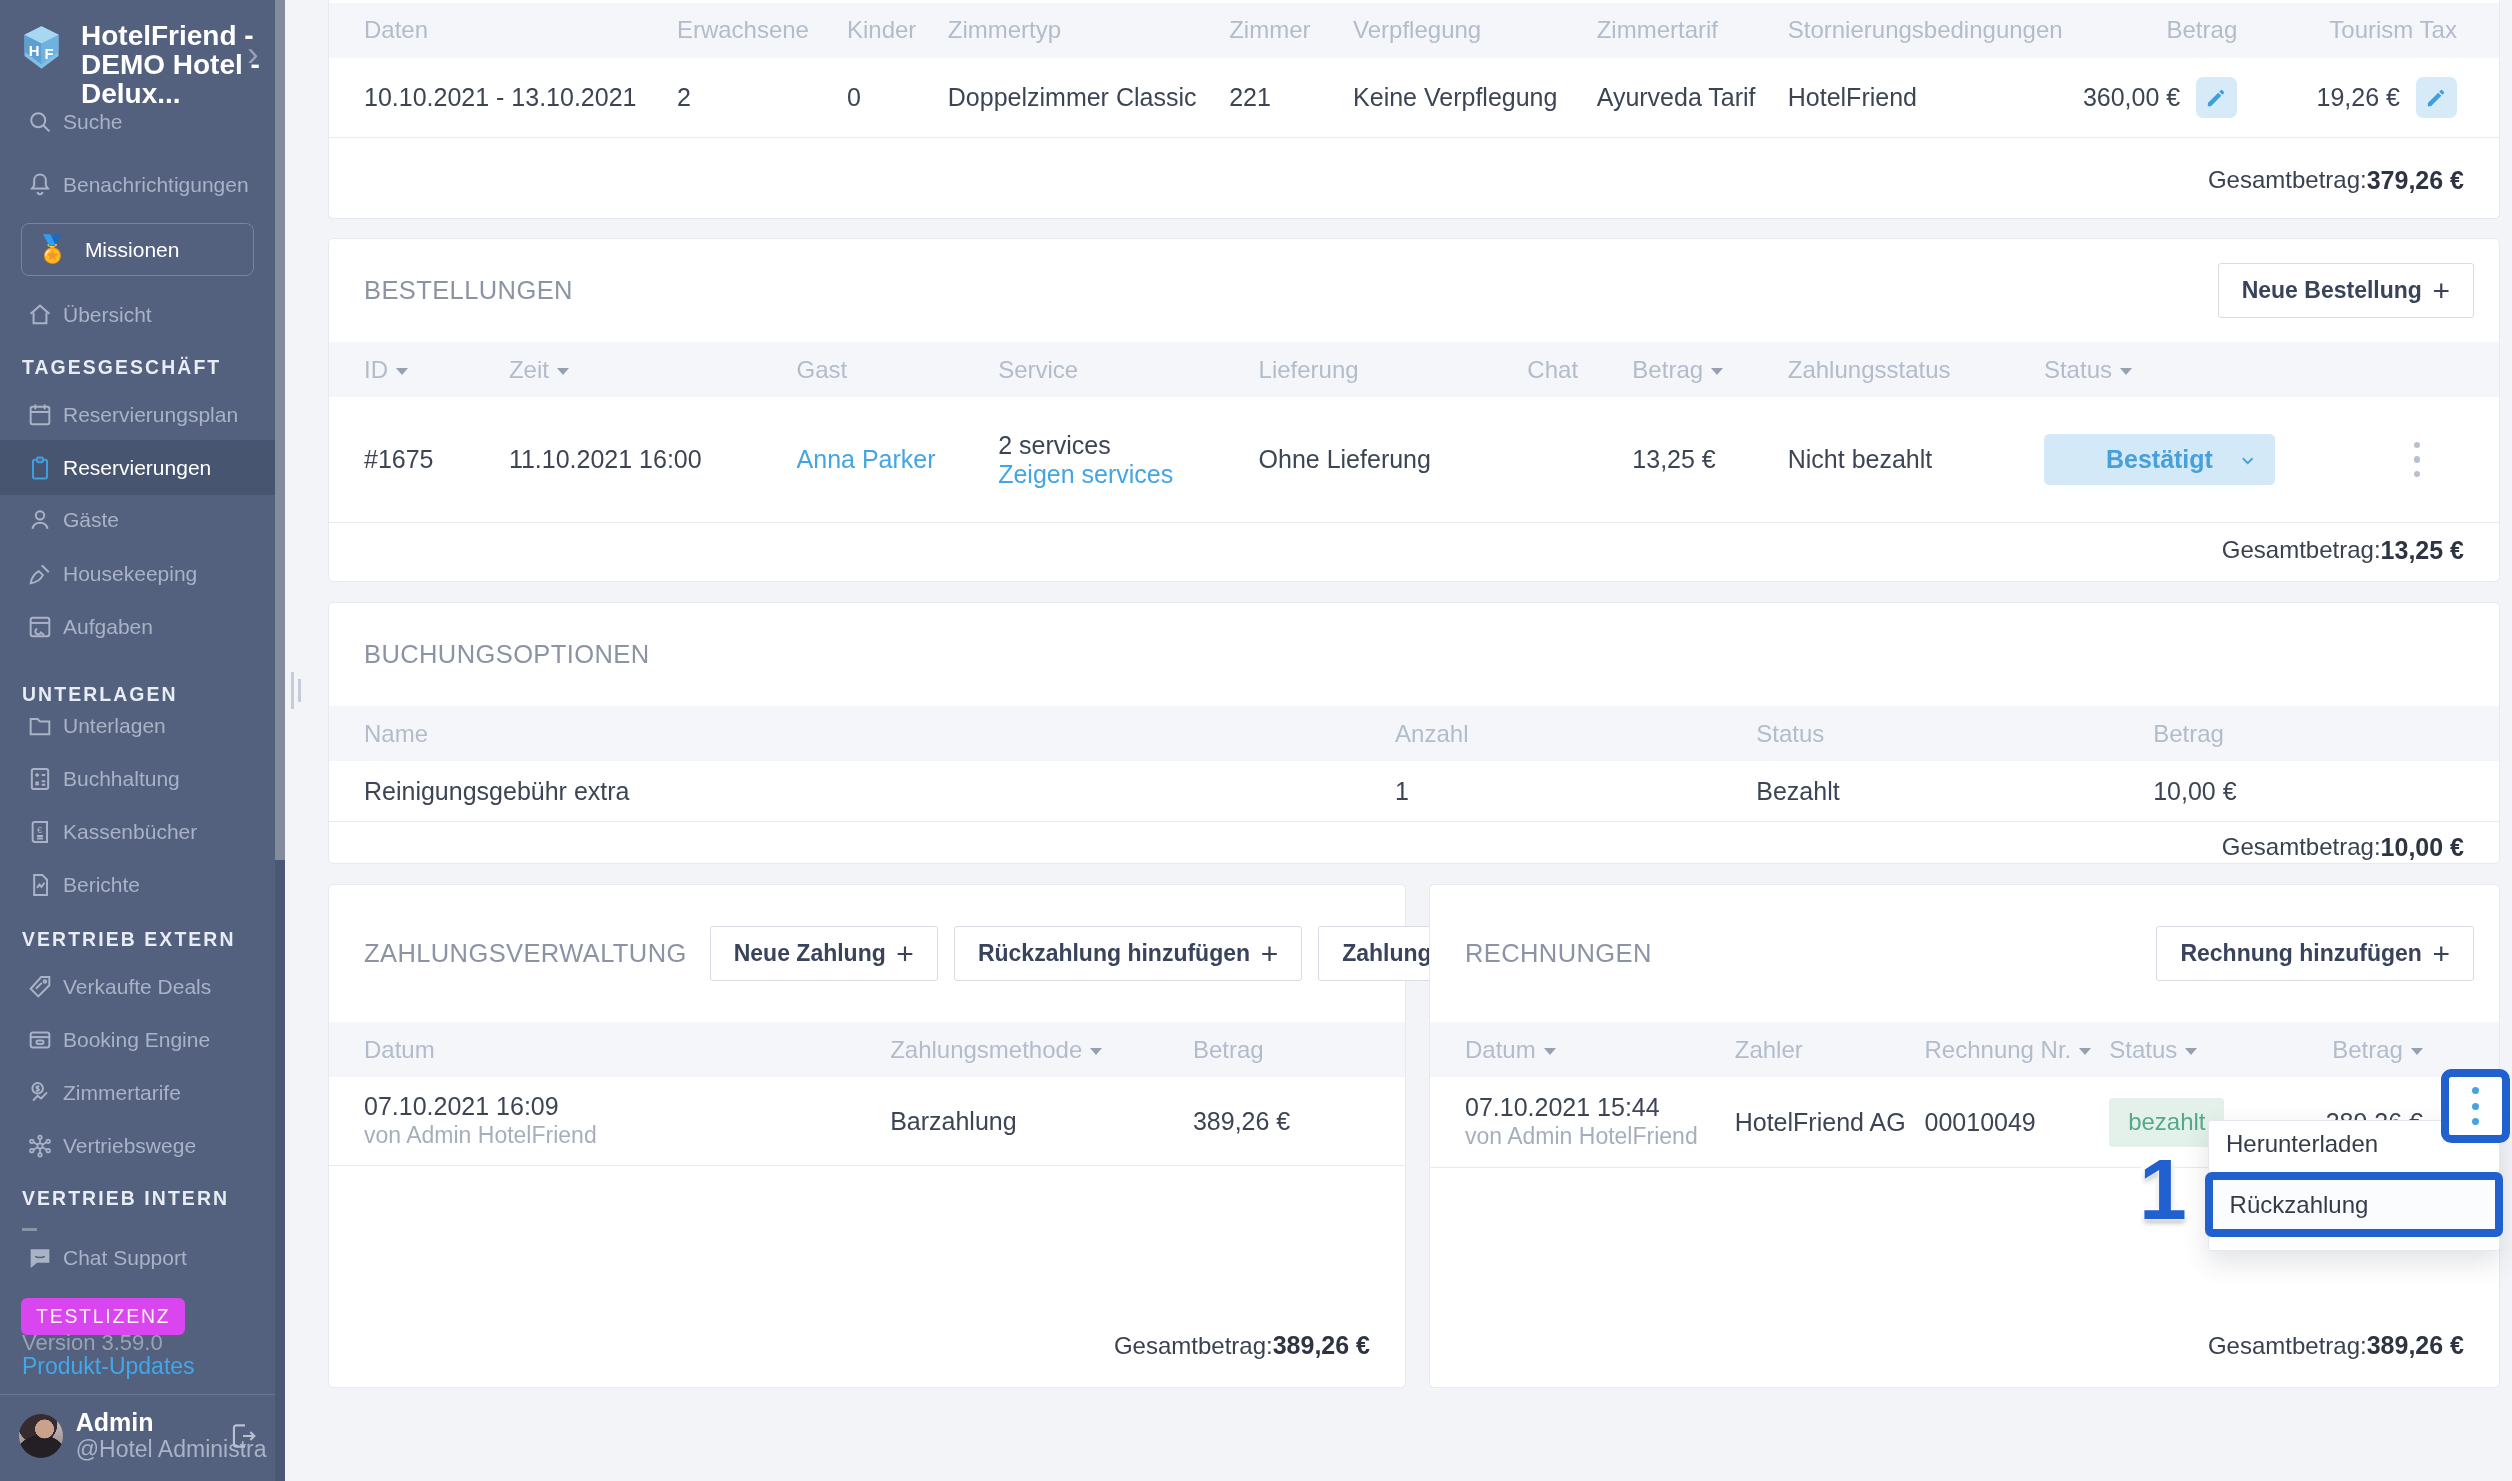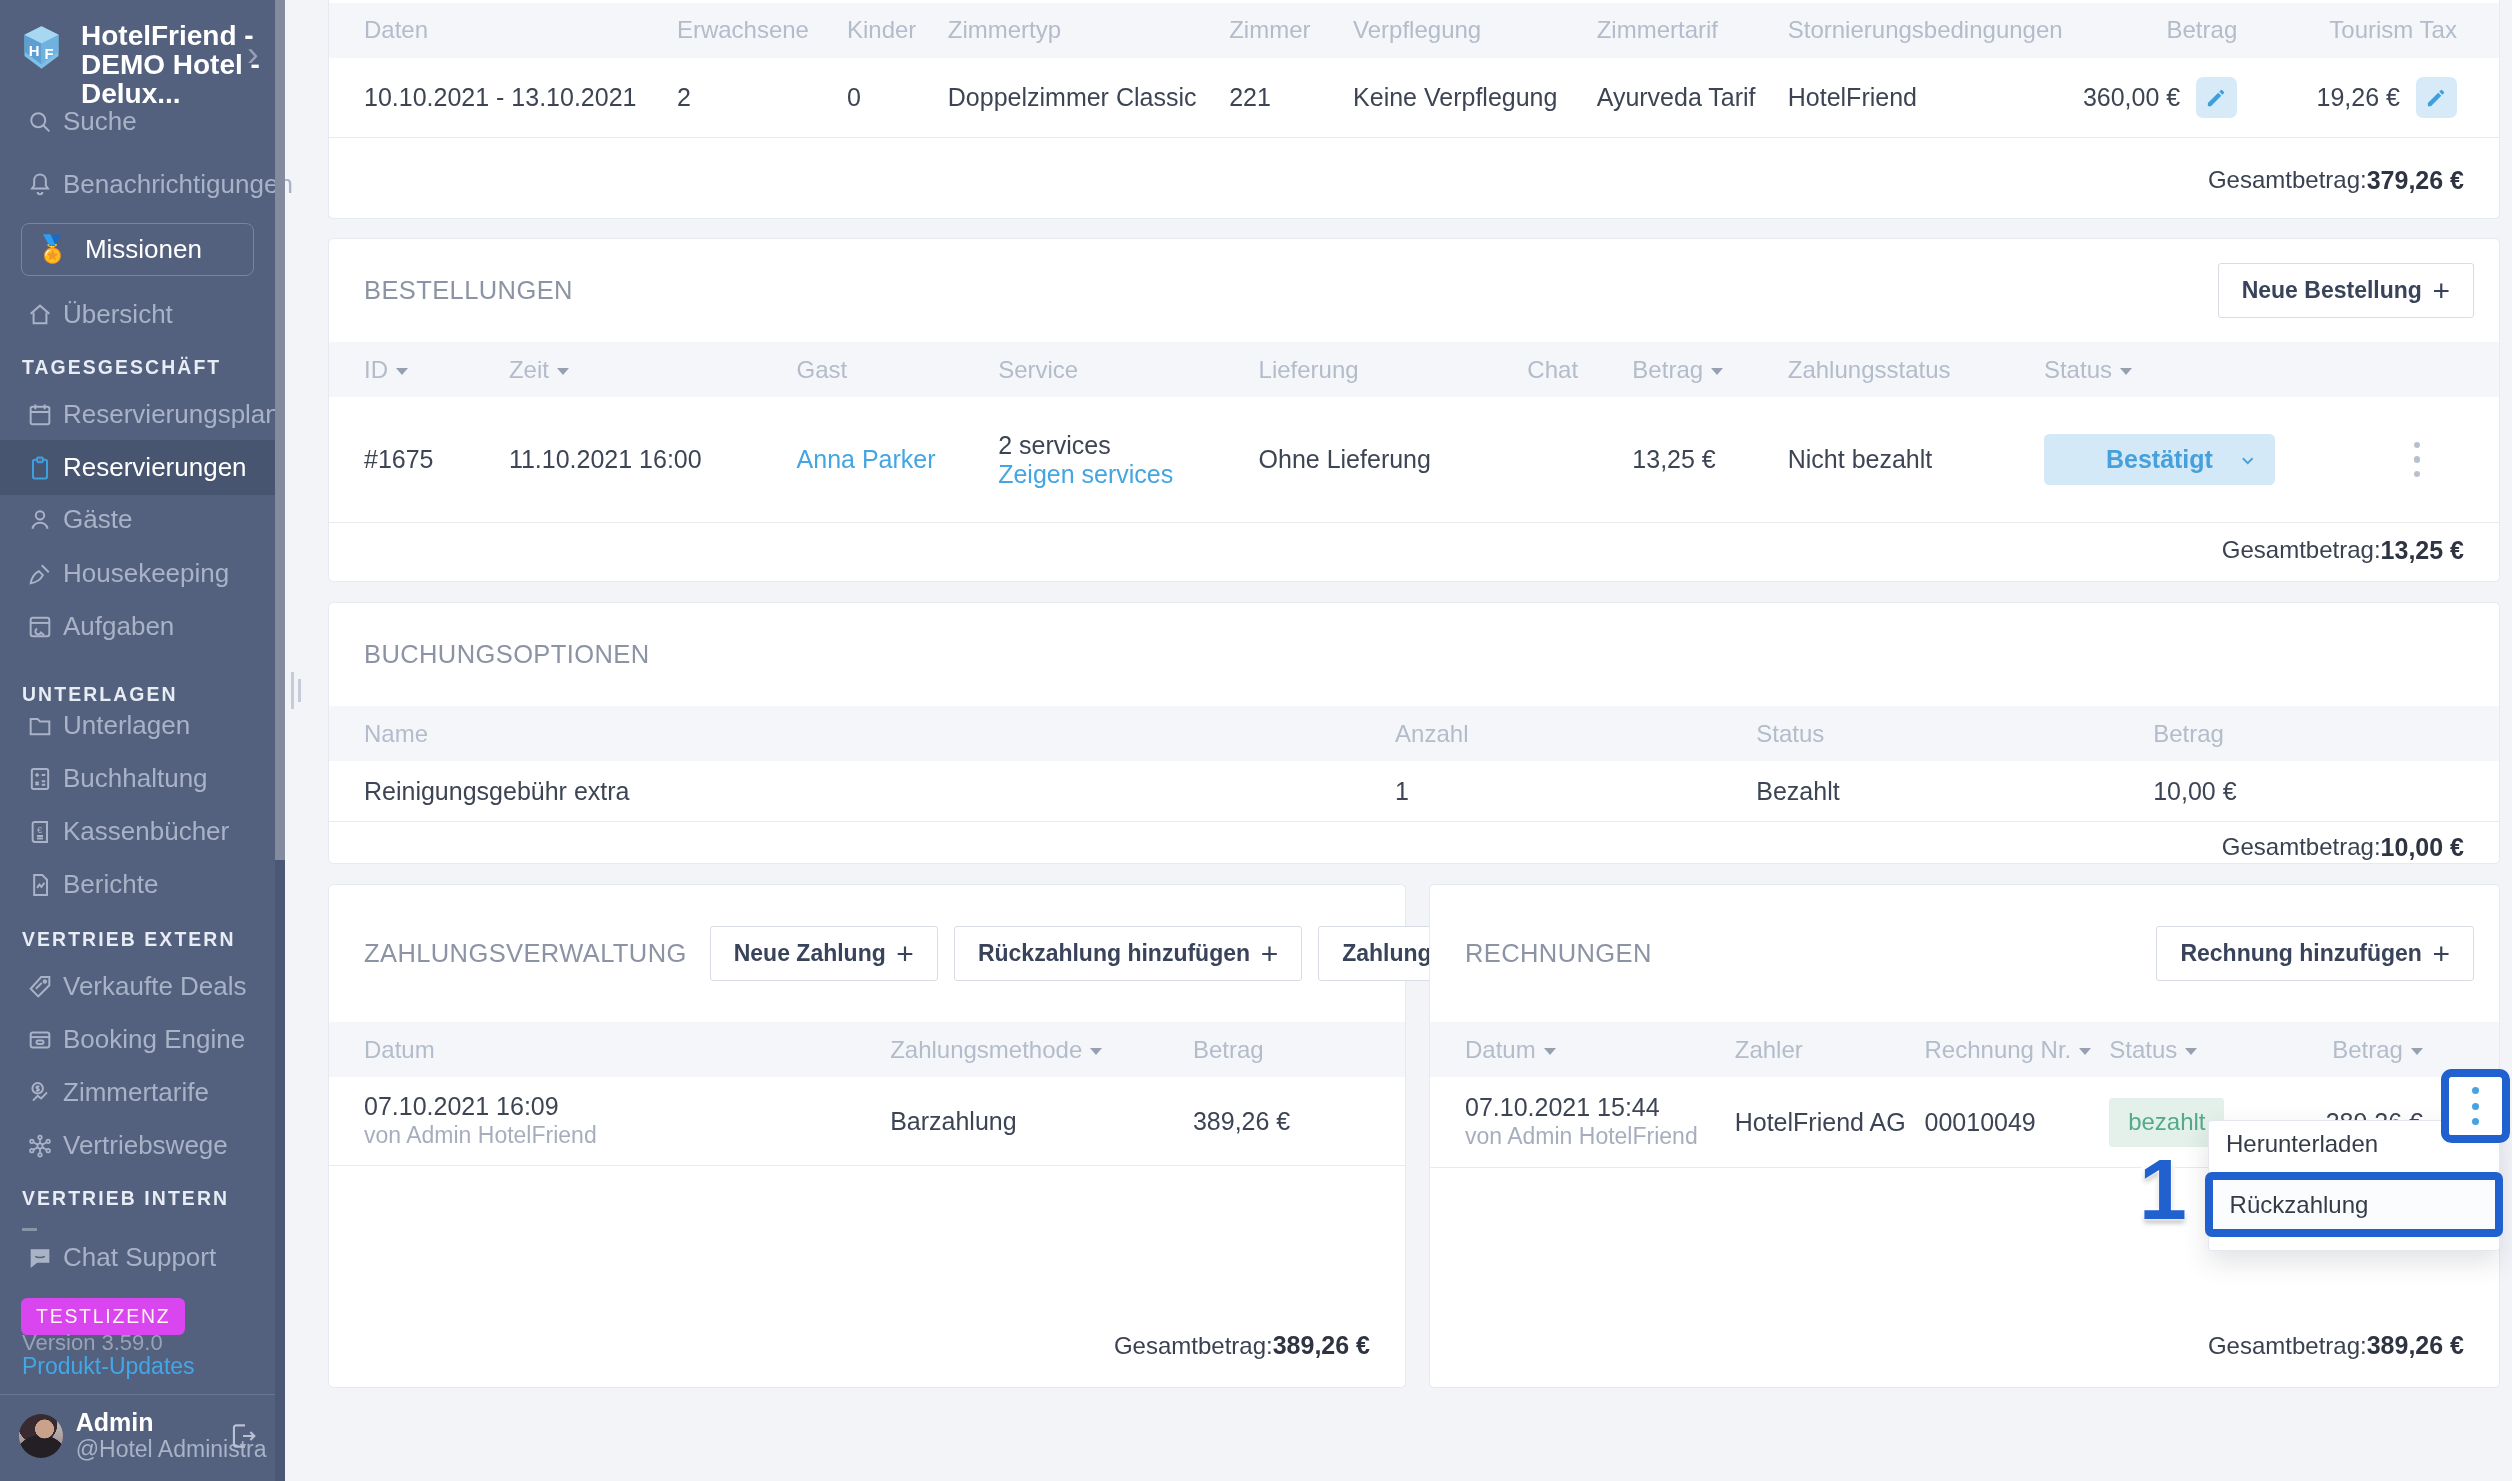--- a/index.html
+++ b/index.html
@@ -7,21 +7,21 @@
     width:2512px;height:1482px;position:relative;overflow:hidden;
     background:#f3f4f8;font-family:"Liberation Sans",sans-serif;
     -webkit-font-smoothing:antialiased;
   }
   
   .sidebar{position:absolute;left:0;top:0;width:275px;height:1482px;background:#53617e;}
   .sb-scrolltrack{position:absolute;left:275px;top:0;width:9.7px;height:1482px;background:#4a5875;}
   .sb-scrollthumb{position:absolute;left:0;top:0;width:9.7px;height:860px;background:#848b9e;}
   .sb-row{position:absolute;left:0;width:275px;height:51px;display:flex;align-items:center;}
   .sb-ico{width:30px;height:30px;flex:0 0 30px;margin-left:25px;display:flex;align-items:center;justify-content:center;}
-  .sb-label{margin-left:8px;font-size:26px;color:#a9b2c6;white-space:nowrap;}
+  .sb-label{margin-left:8px;font-size:21px;color:#a9b2c6;white-space:nowrap;}
   .sb-row.active{background:#475571;}
   .sb-row.active .sb-label{color:#ffffff;}
   .sb-section{position:absolute;left:22px;font-size:19.4px;font-weight:bold;letter-spacing:2.1px;color:#e8ecf4;white-space:nowrap;}
   .logo-wrap{position:absolute;left:16px;top:21px;display:flex;align-items:flex-start;}
   .logo-title{margin-left:14px;width:190px;font-size:28px;font-weight:bold;color:#ffffff;line-height:29px;}
   .logo-chev{position:absolute;left:247px;top:33px;font-size:35px;color:#97a0b4;font-weight:normal;}
   .missions-box{position:absolute;left:21px;top:223px;width:231px;height:51px;border:1.8px solid #7b8499;
     border-radius:8px;display:flex;align-items:center;}
   .missions-box .medal{font-size:26.4px;margin-left:14px;}
   .missions-box .sb-label{color:#ffffff;margin-left:16px;}

